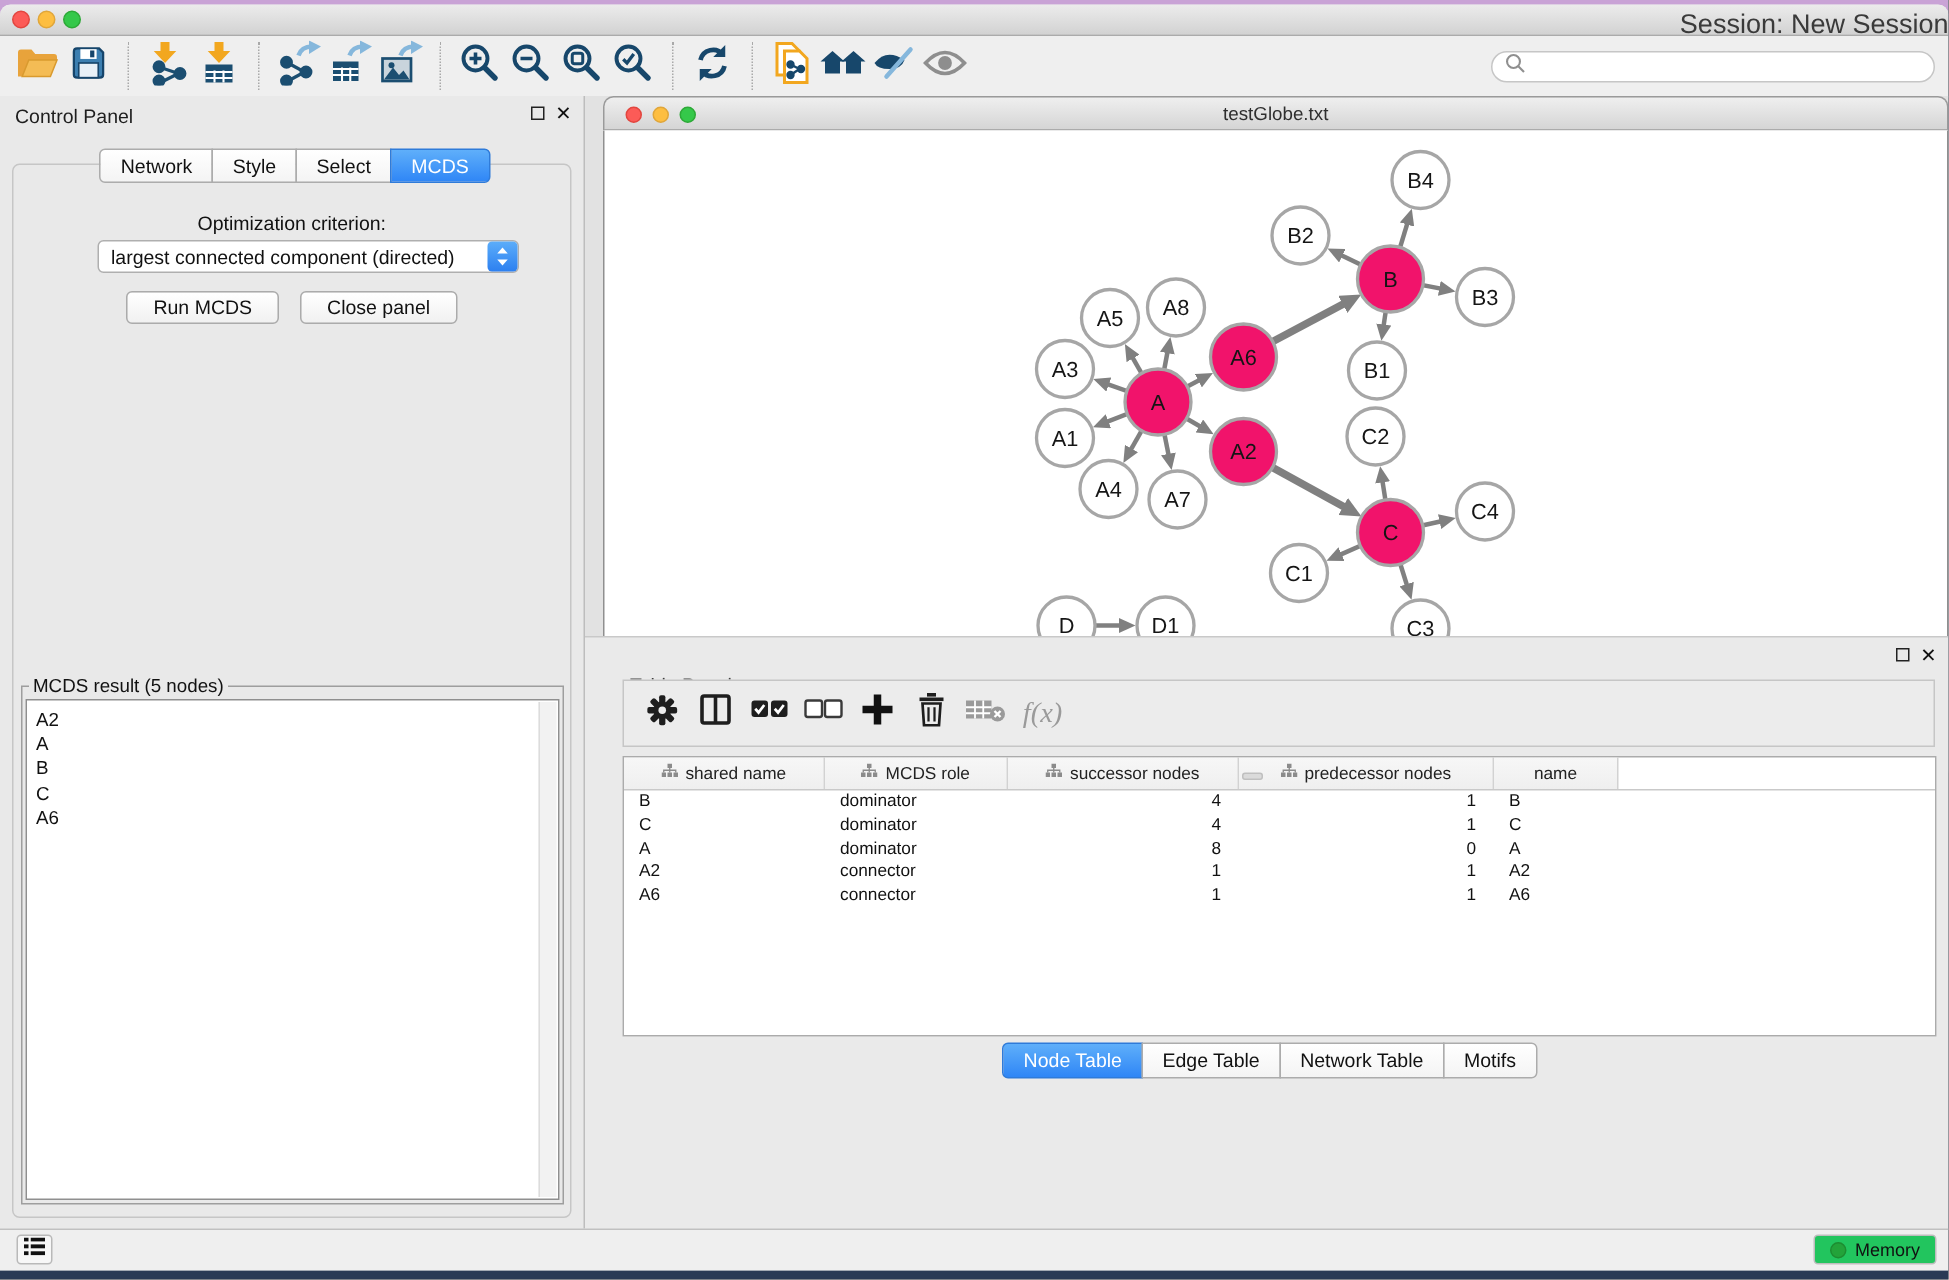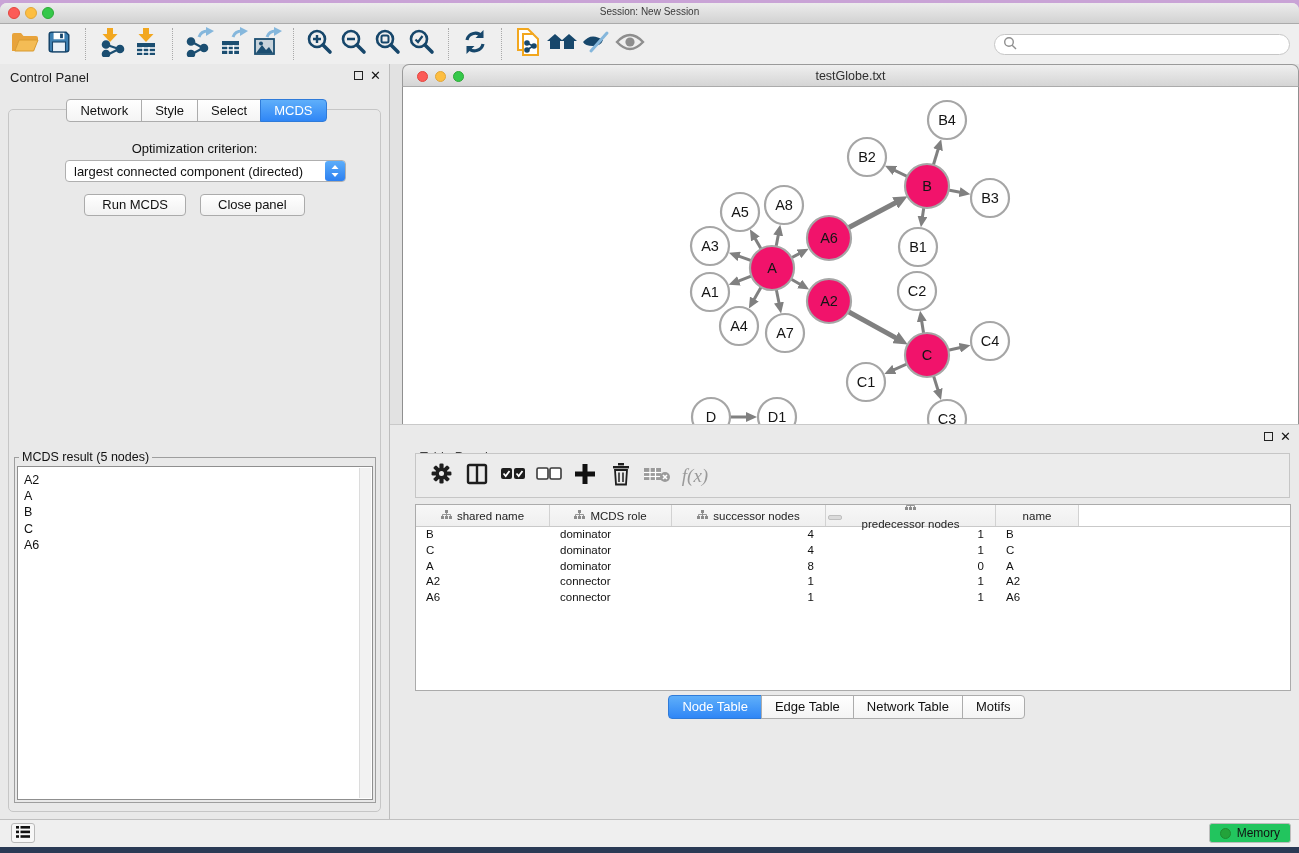--- a/index.html
+++ b/index.html
@@ -7,21 +7,21 @@
   .screen{position:relative;width:1299px;height:853px;background:#2A3A55;overflow:hidden;}
   .strip-top{position:absolute;top:0;left:0;right:0;height:10px;background:#C9A3D6;}
   .app{position:absolute;top:3px;left:0;width:1299px;height:844px;background:#E9E9E9;border-radius:7px 7px 0 0;overflow:hidden;}
 
   
   .titlebar{position:absolute;top:0;left:0;right:0;height:20px;background:linear-gradient(#ECECEC,#D2D2D2);border-bottom:1px solid #ABABAB;}
   .tl{position:absolute;top:4px;width:12px;height:12px;border-radius:50%;}
   .tl.red{left:8px;background:#FC5B57;border:1px solid #E2463F;box-sizing:border-box;}
   .tl.yel{left:25px;background:#FDBE41;border:1px solid #E0A63A;box-sizing:border-box;}
   .tl.grn{left:42px;background:#35C84A;border:1px solid #2DA937;box-sizing:border-box;}
-  .win-title{position:absolute;top:3px;left:0;right:0;text-align:center;font-size:10px;color:#3A3A3A;}
+  .win-title{position:absolute;top:3px;left:0;right:0;text-align:right;font-size:18px;color:#3A3A3A;}
 
   
   .toolbar{position:absolute;top:21px;left:0;right:0;height:40px;background:#EFEFEF;border-bottom:1px solid #C9C9C9;display:flex;align-items:center;padding-left:8px;}
   .tbtn{width:34px;height:34px;display:flex;align-items:center;justify-content:center;flex:0 0 auto;}
   .tsep{width:0;height:32px;border-left:1px dotted #A9A9A9;margin:0 9px;flex:0 0 auto;}
   .search-box{position:absolute;right:9px;top:10px;width:296px;height:21px;background:#fff;border:1px solid #C6C6C6;border-radius:11px;display:flex;align-items:center;padding:0 8px;box-sizing:border-box;}
   .search-box input{border:none;outline:none;flex:1;font-size:12px;margin-left:5px;background:transparent;}
 
   
   .main{position:absolute;top:61px;left:0;right:0;height:756px;display:flex;}
@@ -531,21 +531,21 @@
                       <g fill="#8B8B8B" stroke="#8B8B8B">
                         <rect x="4" y="0" width="3" height="3" stroke="none"></rect>
                         <rect x="0" y="6" width="3" height="3" stroke="none"></rect>
                         <rect x="4" y="6" width="3" height="3" stroke="none"></rect>
                         <rect x="8" y="6" width="3" height="3" stroke="none"></rect>
                         <path d="M5.5 3v1.5M1.5 6V4.5h8V6M5.5 4.5V6" fill="none" stroke-width="0.9"></path>
                       </g>
                     </svg></span>
                   <span>successor nodes</span>
                 </div>
-                <div class="th" style="width: 170px; flex-direction: column;">
+                <div class="th" style="width: 170px;">
                   <span><svg width="11" height="10" viewBox="0 0 11 10">
                       <g fill="#8B8B8B" stroke="#8B8B8B">
                         <rect x="4" y="0" width="3" height="3" stroke="none"></rect>
                         <rect x="0" y="6" width="3" height="3" stroke="none"></rect>
                         <rect x="4" y="6" width="3" height="3" stroke="none"></rect>
                         <rect x="8" y="6" width="3" height="3" stroke="none"></rect>
                         <path d="M5.5 3v1.5M1.5 6V4.5h8V6M5.5 4.5V6" fill="none" stroke-width="0.9"></path>
                       </g>
                     </svg></span>
                   <span>predecessor nodes</span>

